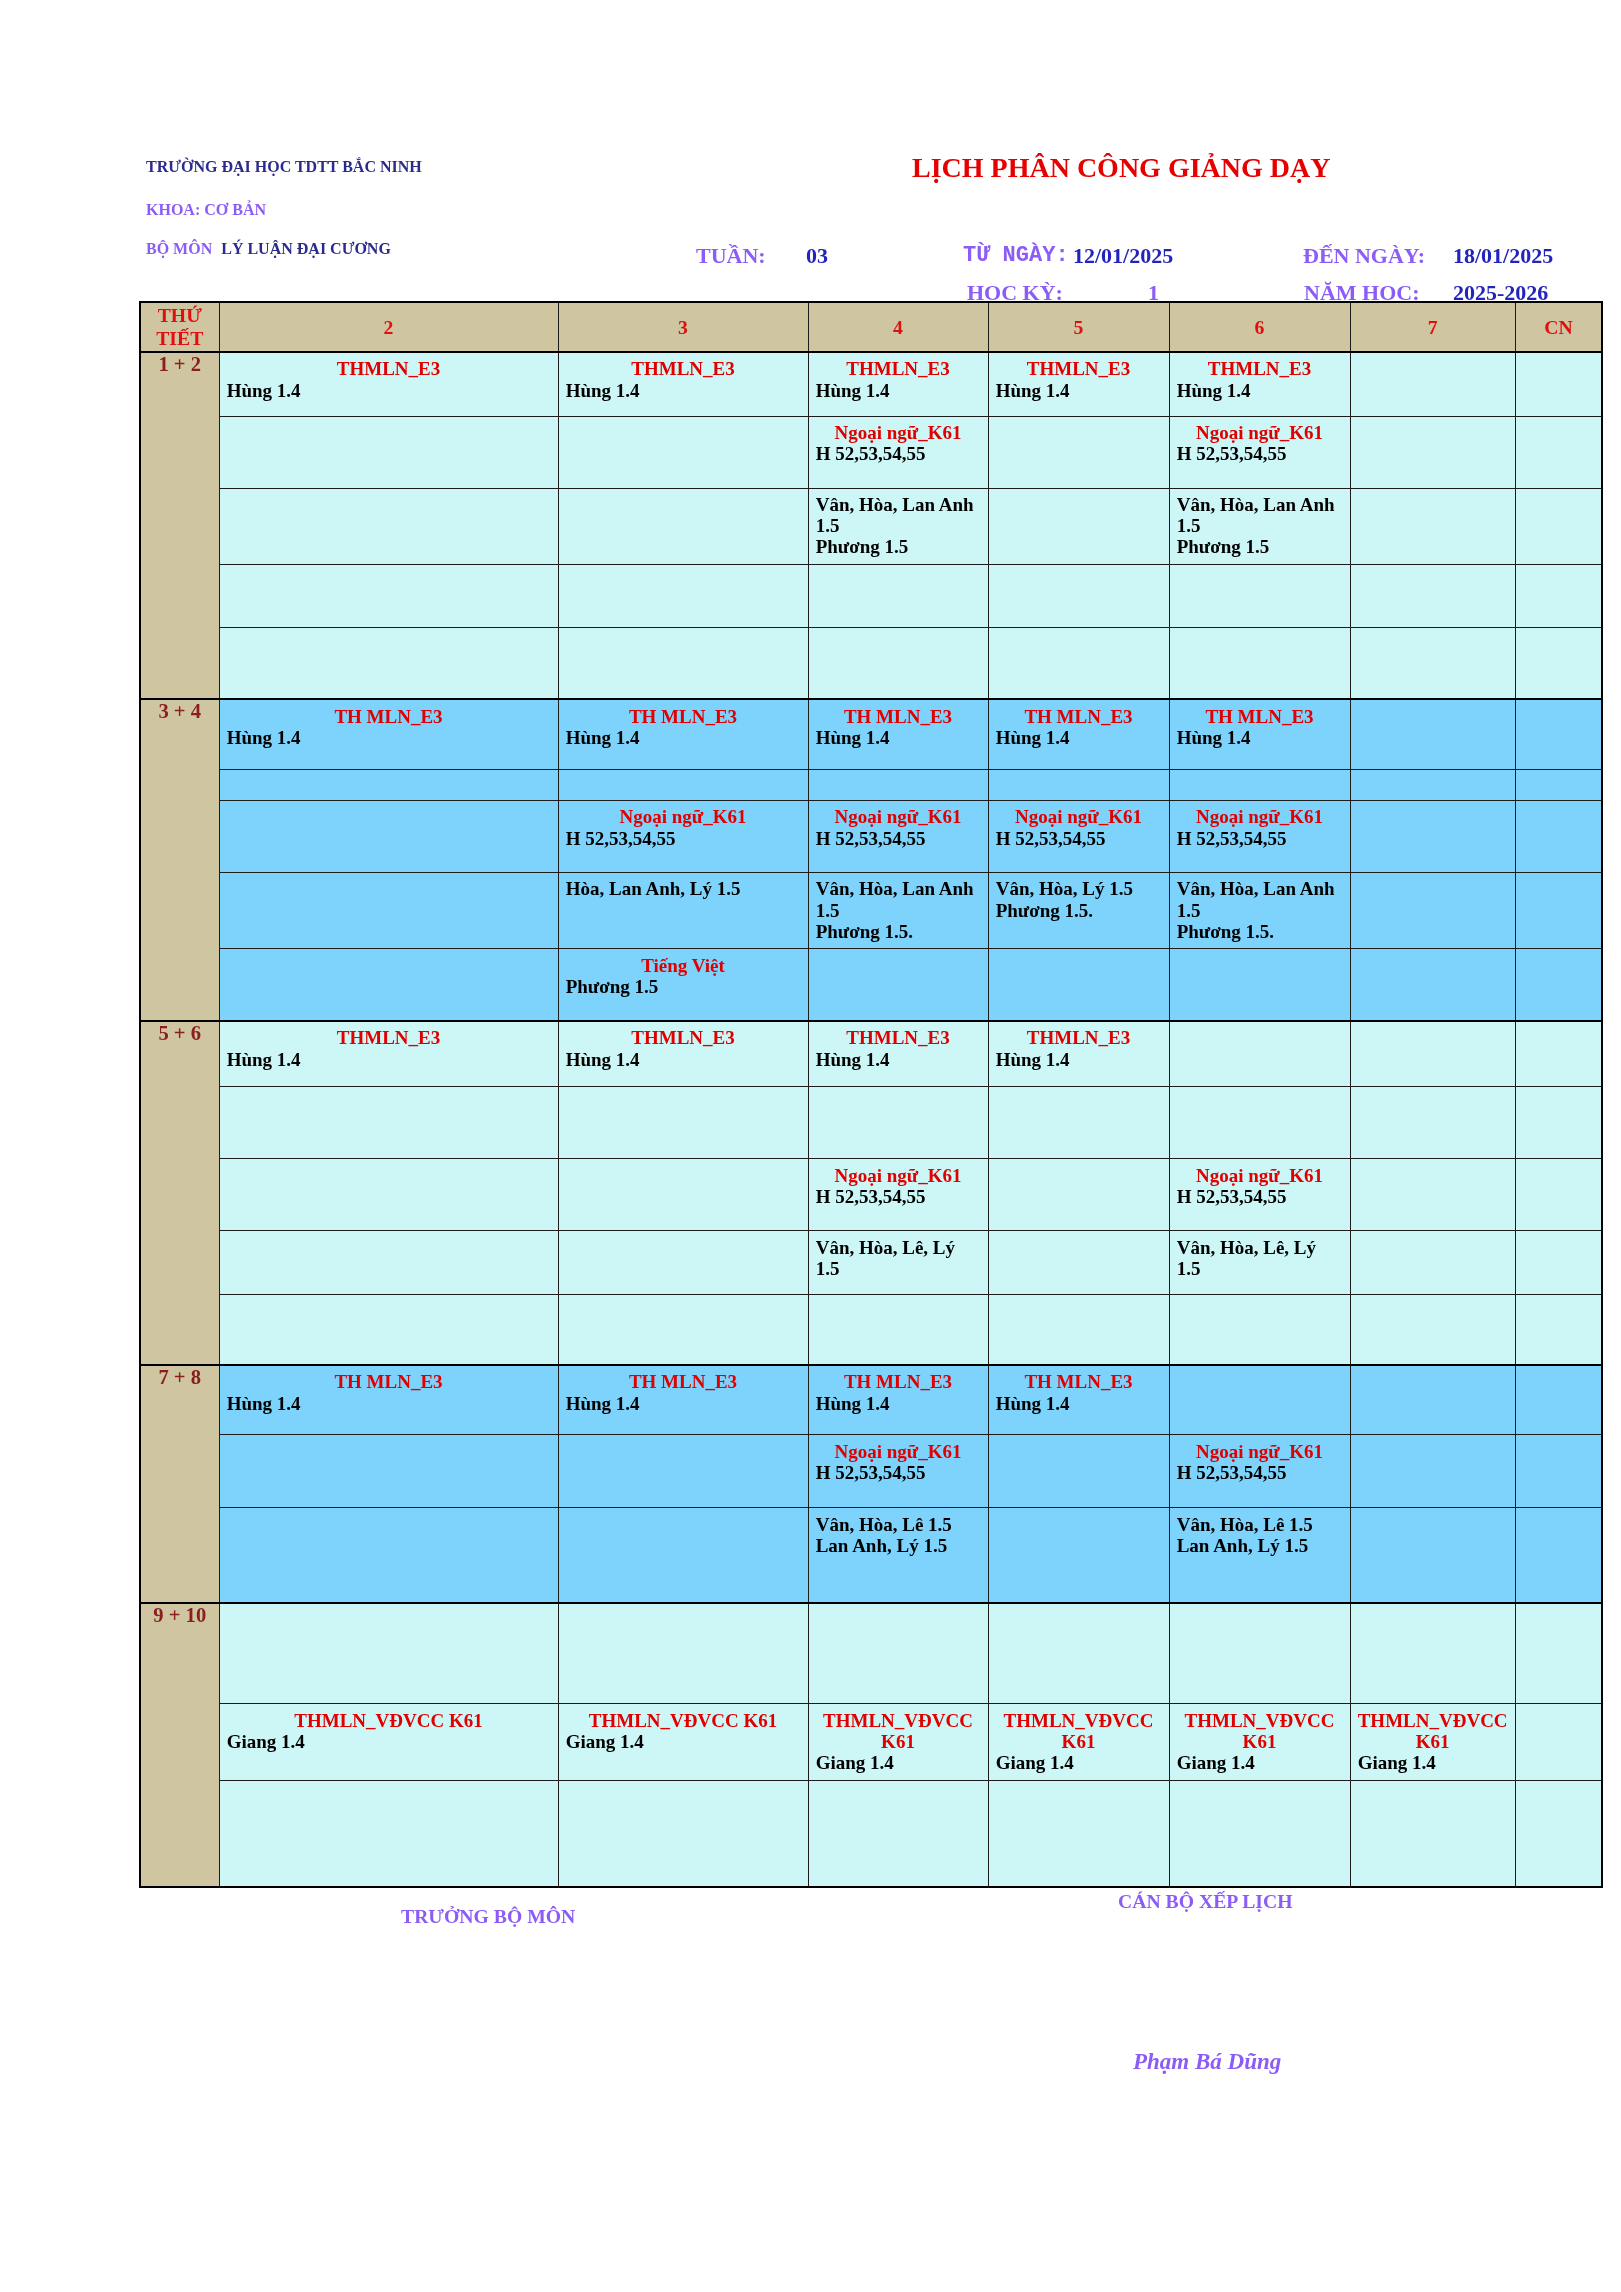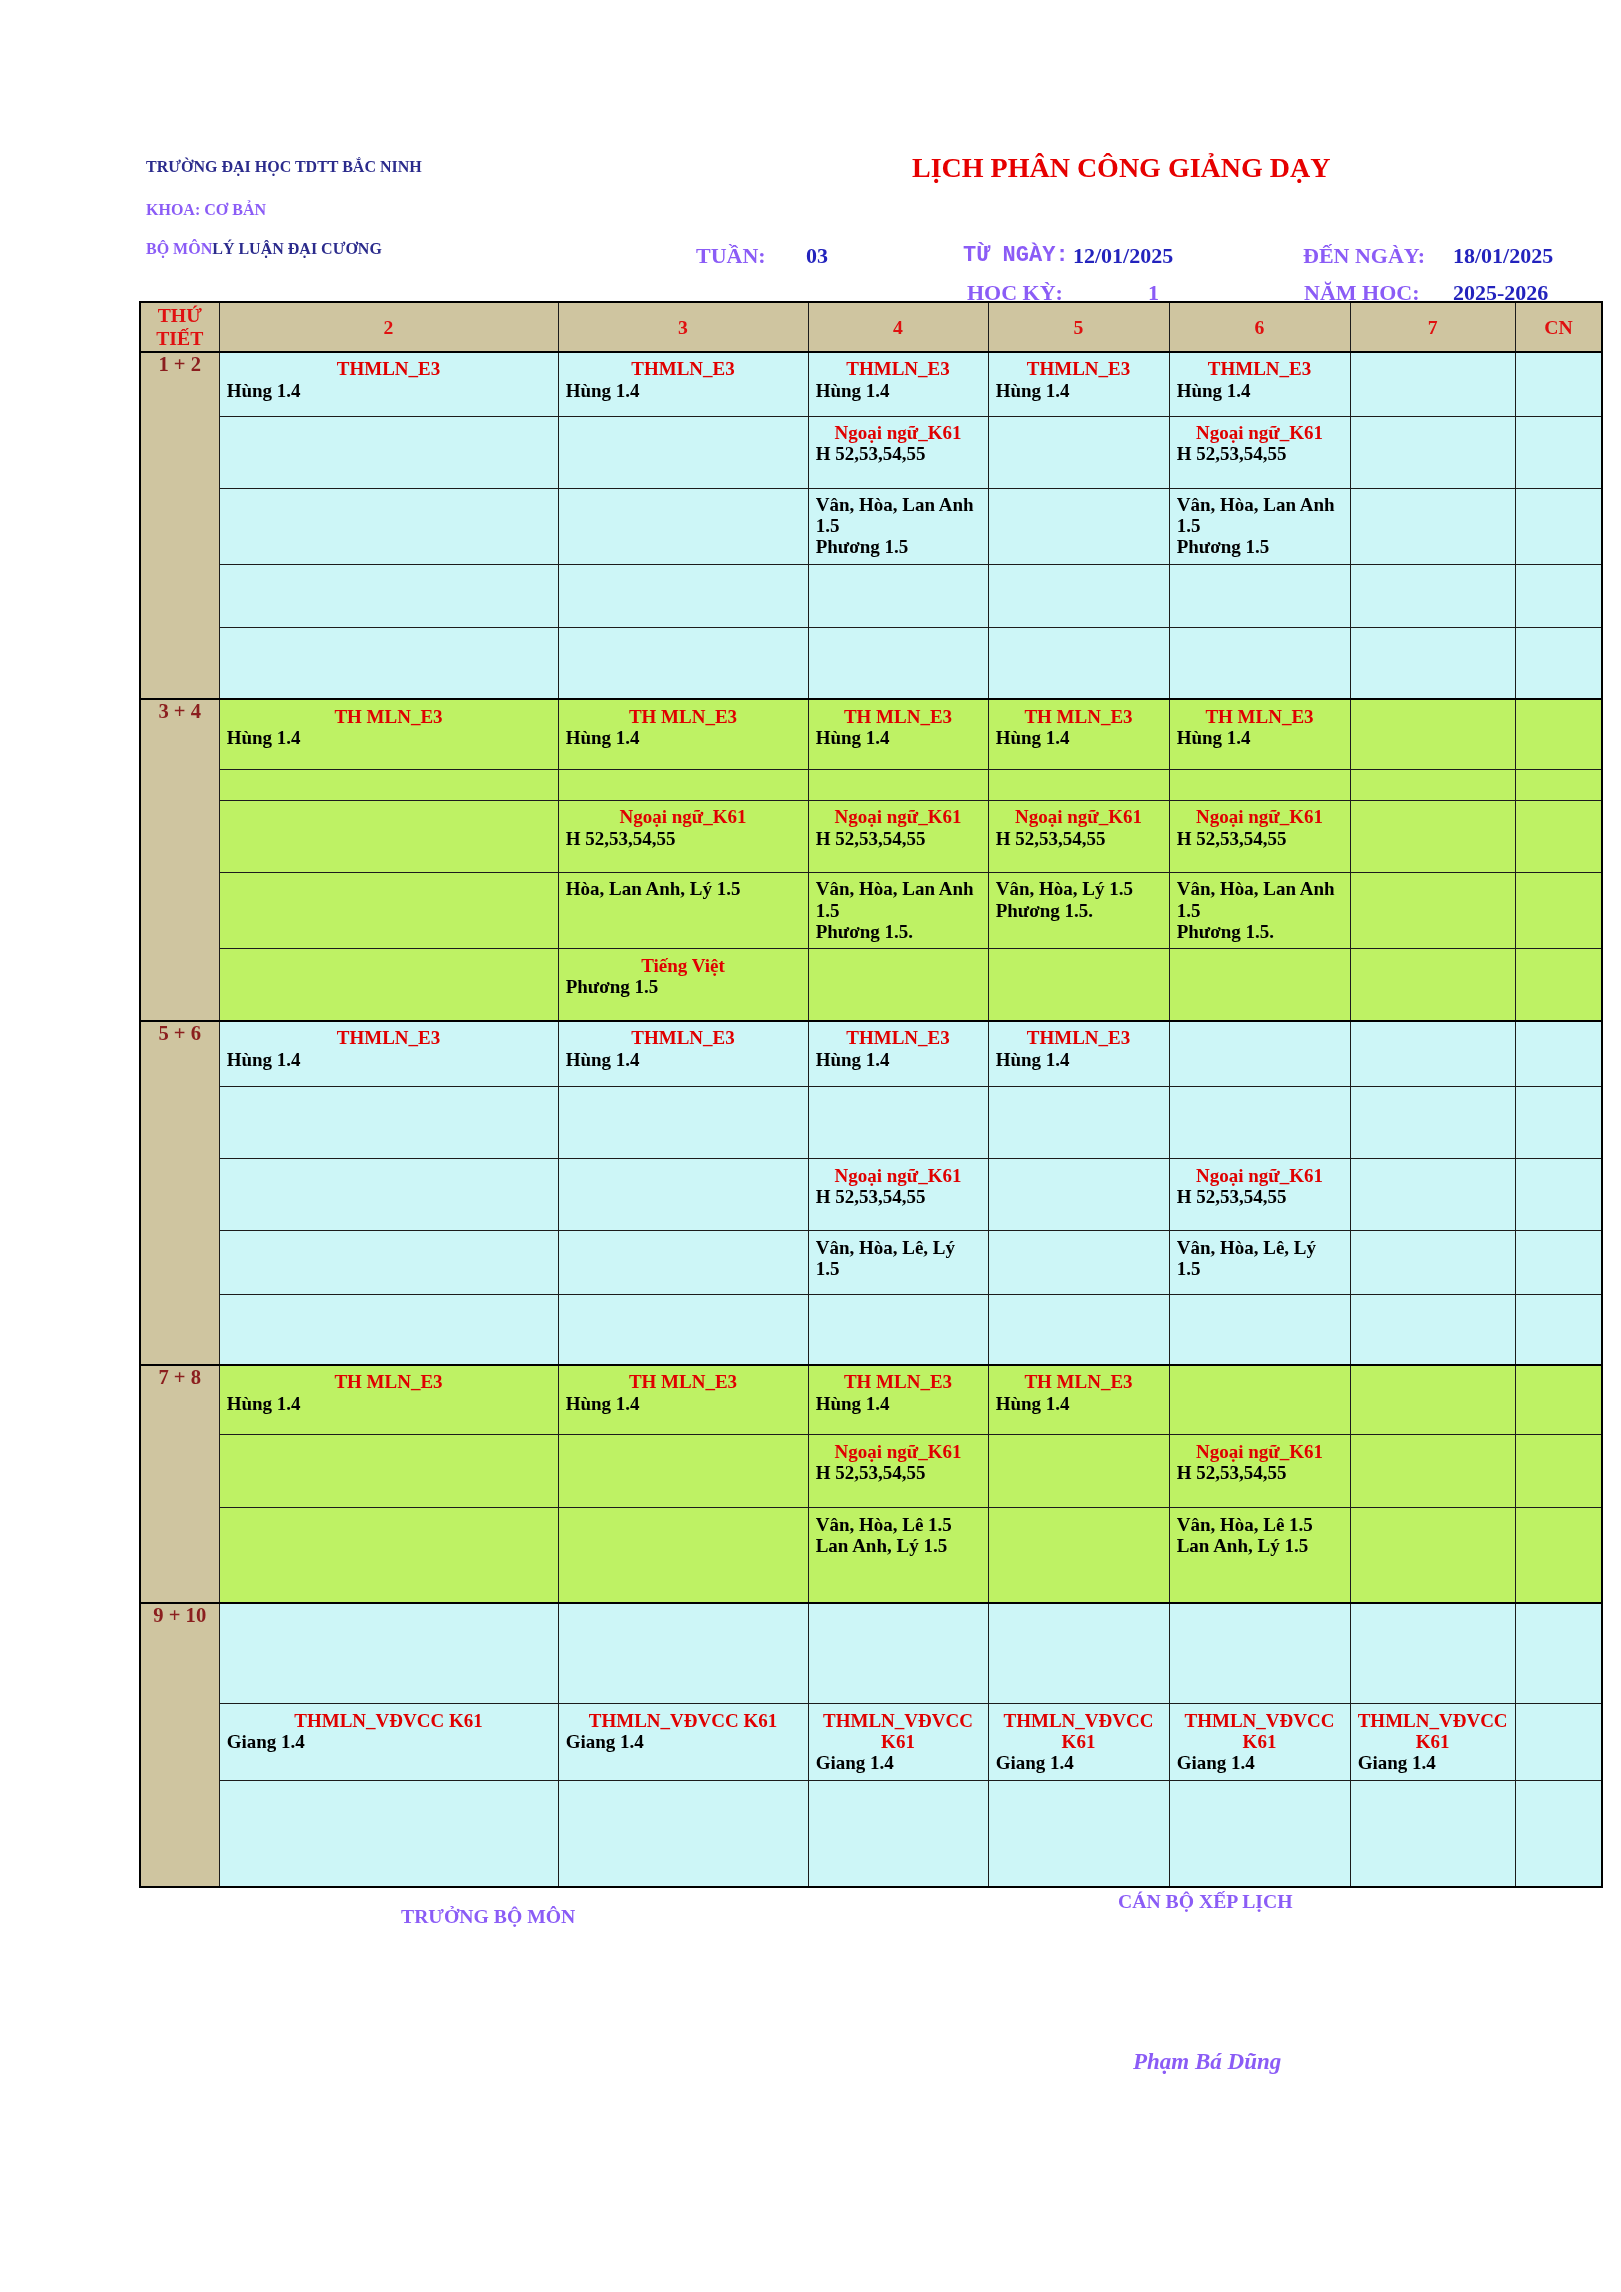--- a/index.html
+++ b/index.html
@@ -32,42 +32,42 @@
     background:#cfc5a0;color:#e01010;font-size:19.7px;text-align:center;
     vertical-align:middle;border-bottom:2.7px solid #000;
   }
   th.corner div{line-height:1.15;}
   td.plabel{
     background:#cfc5a0;color:#8b1e1e;font-size:20.6px;text-align:center;
     vertical-align:middle;border-right:1.8px solid #000;
   }
   tr.gs td{border-top:2.7px solid #000;}
   td.bg-cyan{background:#cdf6f7;}
-  td.bg-yellow{background:#bef264;}
+  td.bg-yellow{background:#7dd3fc;}
   .cell{
     display:flex;flex-direction:column;justify-content:space-between;
     height:100%;box-sizing:border-box;padding:5.4px 7.2px 6.3px 7.2px;
     font-size:19px;text-align:left;
   }
   .ln{line-height:1.12;}
   .ln.red{color:#e00000;text-align:center;}
   .ln.black{color:#000;}
   .ln:only-child{margin:auto 0 auto 0;}
 </style>
 </head>
 <body>
 
 <div class="abs navy f26" style="left:146px;top:158px;">TRƯỜNG ĐẠI HỌC TDTT BẮC NINH</div>
 
 <div class="abs redtitle f31" style="left:912px;top:152px;">LỊCH PHÂN CÔNG GIẢNG DẠY</div>
 
 <div class="abs blk f26" style="left:146px;top:201px;">KHOA: CƠ BẢN</div>
 
 <div class="abs" style="left:146px;top:240px;">
-  <span class="blk f26">BỘ MÔN</span><span class="navy f26" style="margin-left:0;">LÝ LUẬN ĐẠI CƯƠNG</span>
+  <span class="blk f26">BỘ MÔN</span><span class="navy f26" style="margin-left:9px;">LÝ LUẬN ĐẠI CƯƠNG</span>
 </div>
 
 <div class="abs blk f25" style="left:696px;top:243px;">TUẦN:</div>
 <div class="abs blue f25" style="left:806px;top:243px;">03</div>
 
 <div class="abs blk f25" style="left:963px;top:243px;font-family:Liberation Mono, monospace;">TỪ NGÀY:</div>
 <div class="abs blue f25" style="left:1073px;top:243px;">12/01/2025</div>
 
 <div class="abs blk f25" style="left:1303px;top:243px;">ĐẾN NGÀY:</div>
 <div class="abs blue f25" style="left:1453px;top:243px;">18/01/2025</div>

